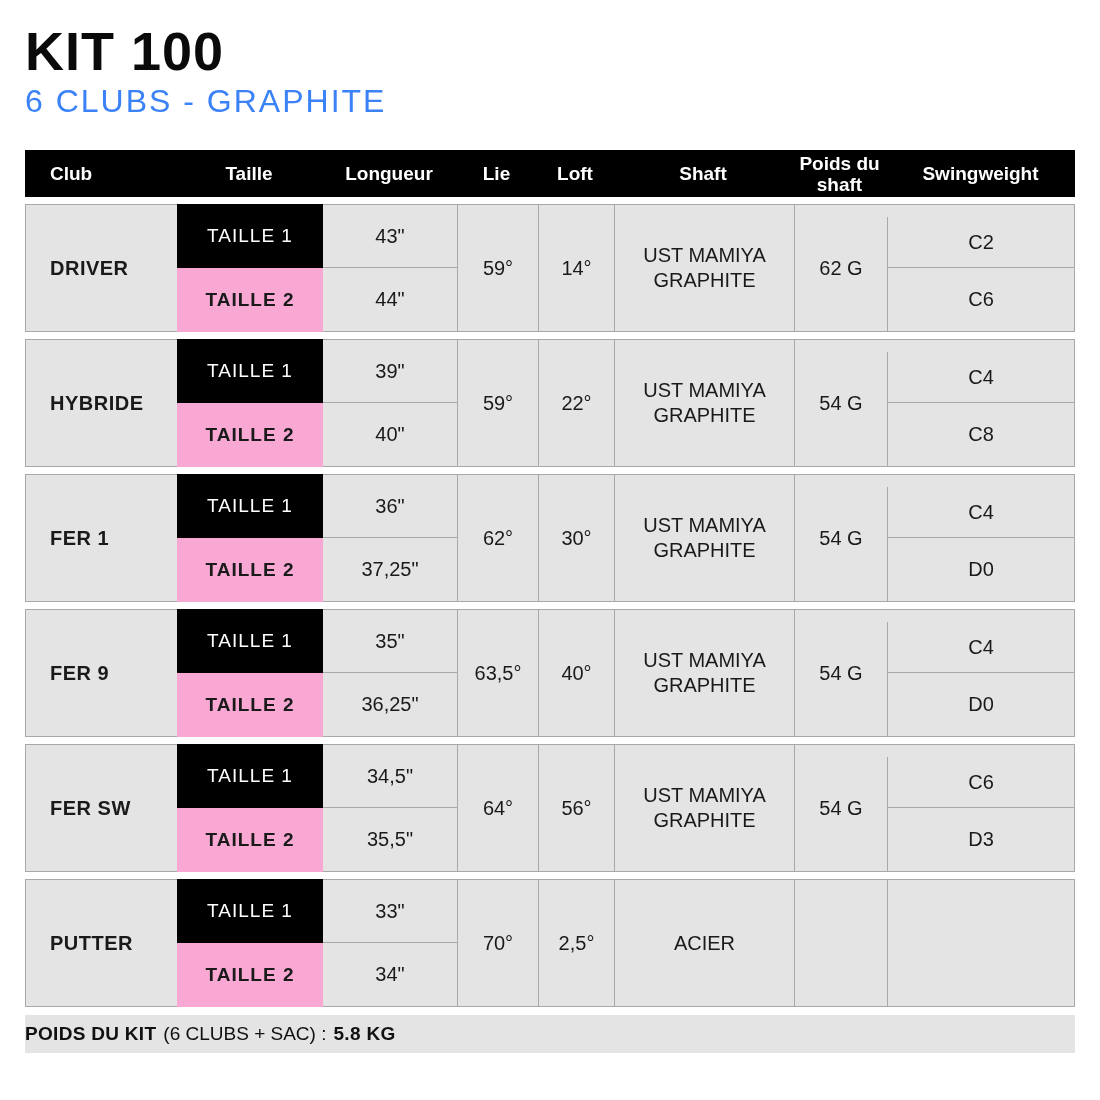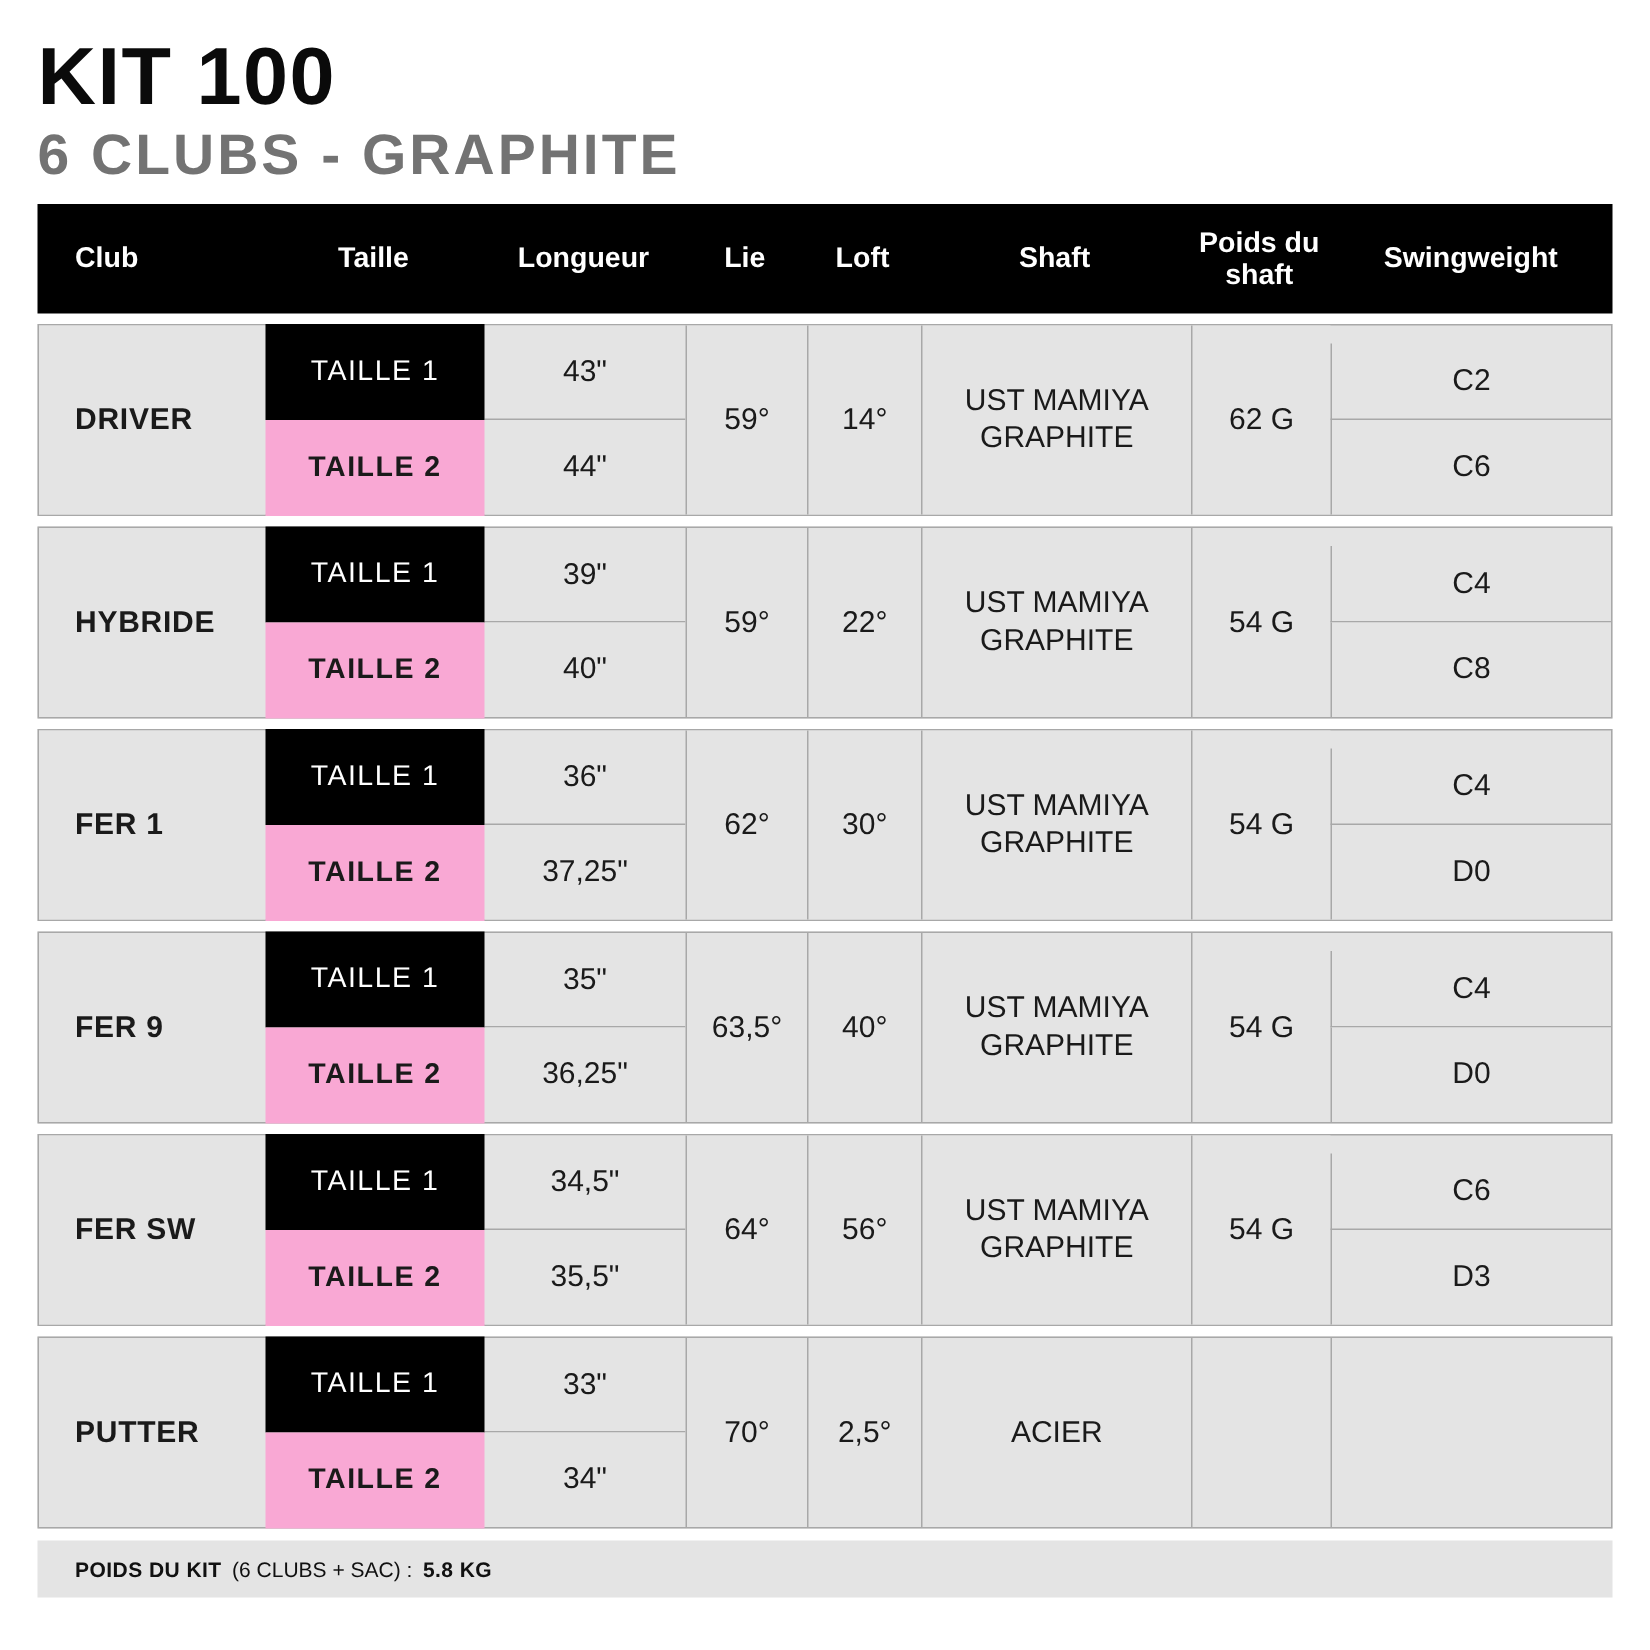--- a/index.html
+++ b/index.html
@@ -1,32 +1,32 @@
 <!DOCTYPE html>
 <html><head>
 <meta charset="utf-8">
 <style>
   * { box-sizing: border-box; margin: 0; padding: 0; }
   html, body { width: 1100px; height: 1100px; background: #ffffff; overflow: hidden; }
   body { font-family: "Liberation Sans", sans-serif; color: #141414; }
   .page { padding: 26px 25px 0 25px; width: 1100px; border-radius: 22px; }
 
   .title { font-size: 54px; font-weight: 900; letter-spacing: 1px; line-height: 0.95; color: #0a0a0a; }
-  .subtitle { font-size: 38px; font-weight: 700; letter-spacing: 2px; margin-top: 6px; color: #737373; }
+  .subtitle { font-size: 32px; font-weight: 400; letter-spacing: 2px; margin-top: 6px; color: #3b82f6; }
 
   
   .thead, .group {
     width: 1050px;
     display: grid;
     grid-template-columns: 151px 146px 134px 81px 76px 180px 93px 1fr;
   }
 
   .thead {
-    margin-top: 10px;
-    height: 73px;
+    margin-top: 30px;
+    height: 47px;
     background: #000000;
     align-items: center;
     color: #ffffff;
   }
   .hcell { font-weight: bold; font-size: 19px; text-align: center; line-height: 1.12; }
   .h-club { text-align: left; padding-left: 25px; }
 
   .group {
     margin-top: 7px;
     grid-template-rows: 63px 63px;
@@ -52,22 +52,21 @@
   .poids { grid-column: 7; grid-row: 1 / 3; border-left: 1px solid #a8a8a8; }
   .sw1   { grid-column: 8; grid-row: 1; border-left: 1px solid #a8a8a8; border-bottom: 1px solid #a8a8a8; margin-top: 12px; }
   .sw2   { grid-column: 8; grid-row: 2; border-left: 1px solid #a8a8a8; }
   .swfull{ grid-column: 8; grid-row: 1 / 3; border-left: 1px solid #a8a8a8; }
 
   .footer {
     margin-top: 8px;
     width: 1050px; height: 38px;
     background: #e4e4e4;
     display: flex; align-items: center; gap: 7px;
-    padding-left: 25px;
-    font-size: 14px; color: #111111;
+    font-size: 19px; color: #111111;
   }
   .footer .b { font-weight: bold; letter-spacing: 0.3px; }
 </style>
 </head>
 <body>
 
 <div class="page">
   <div class="title">KIT 100</div>
   <div class="subtitle">6 CLUBS - GRAPHITE</div>
 

